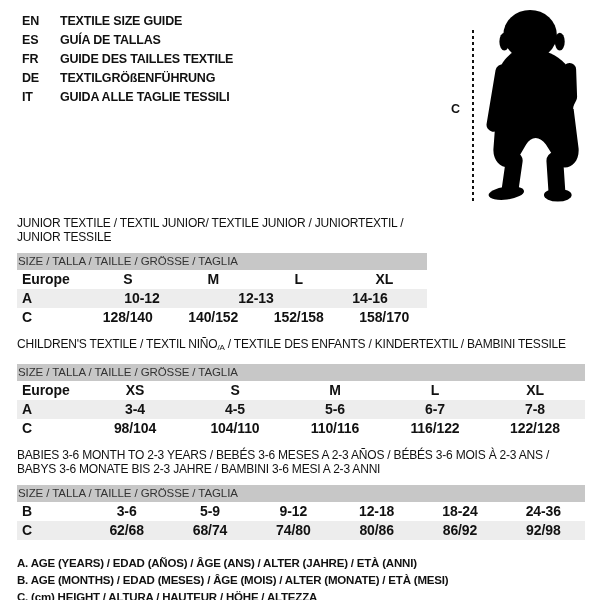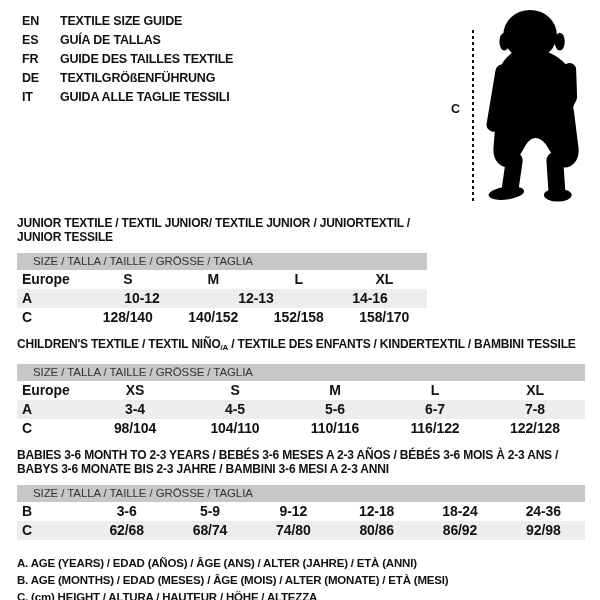--- a/index.html
+++ b/index.html
@@ -24,25 +24,25 @@
     position:absolute;left:472px;top:30px;width:2px;height:172px;
     background-image:repeating-linear-gradient(to bottom,var(--ink) 0 3px,transparent 3px 6px);
   }
   .baby{position:absolute;left:482px;top:6px;}
 
   
   .content{padding:0 15px 0 17px;}
   .size-table{margin-top:10px;}
   .size-table.t0{margin-top:4px;width:410px;}
   .size-table.t2 .table-title{line-height:14px;}
-  .table-title{font-weight:bold;font-size:12px;line-height:14px;letter-spacing:-0.2px;}
+  .table-title{font-weight:normal;font-size:12px;line-height:14px;letter-spacing:-0.2px;}
   .table-title .sub{font-size:8px;vertical-align:-2px;}
   .size-bar{
     background:var(--bar-gray);color:#333333;font-size:11.5px;
-    height:17px;line-height:17px;padding-left:16px;margin-top:9px;letter-spacing:-0.1px;
+    height:17px;line-height:17px;padding-left:1px;margin-top:9px;letter-spacing:-0.1px;
   }
   .trow{display:flex;height:19px;line-height:19px;font-size:14px;letter-spacing:-0.1px;font-weight:bold;}
   .trow.shaded{background:var(--row-shade);}
   .tlabel{width:68px;padding-left:5px;box-sizing:border-box;}
   .tcell{flex:1;text-align:center;}
 
   
   .notes{margin-top:15px;padding-left:17px;font-weight:bold;font-size:11.5px;line-height:17px;letter-spacing:-0.2px;}
 </style>
 </head>

